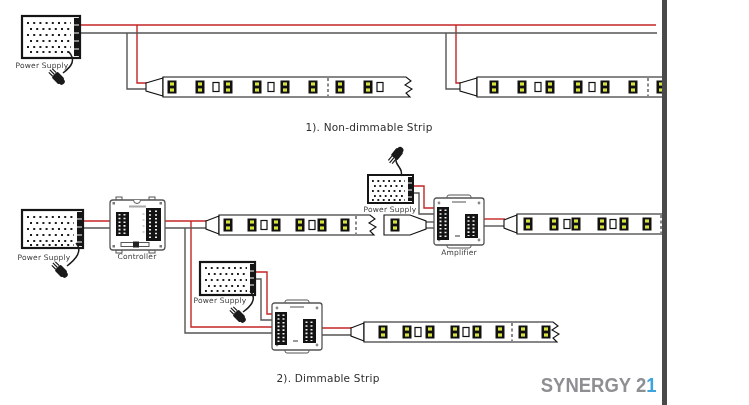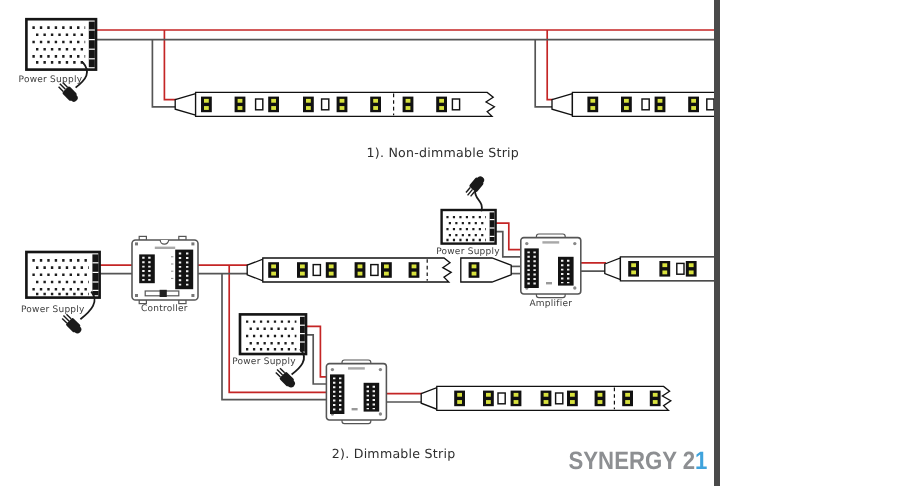--- a/index.html
+++ b/index.html
@@ -1,17 +1,17 @@
 <!DOCTYPE html>
 <html><head>
 <meta charset="utf-8">
 <style>
   html,body { margin:0; padding:0; background:#ffffff; }
   .canvas {
-    position:relative; width:600px; height:405px; background:#ffffff;
+    position:relative; width:667px; height:405px; background:#ffffff;
     overflow:hidden; font-family:"DejaVu Sans", sans-serif;
   }
   svg { position:absolute; left:0; top:0; }
   .lbl { font-family:"DejaVu Sans", sans-serif; font-size:7.5px; fill:#3d3d3d; letter-spacing:0.2px; }
   .section-lbl { font-family:"DejaVu Sans", sans-serif; font-size:10.5px; fill:#2e2e2e; letter-spacing:0.2px; }
   .strip { fill:#ffffff; stroke:#111111; stroke-width:1.1; }
   .cut { stroke:#111111; stroke-width:1; stroke-dasharray:3 2.5; }
   .wire-red { stroke:#c42525; stroke-width:1.4; fill:none; }
   .wire-dark { stroke:#555555; stroke-width:1.4; fill:none; }
   .cord { stroke:#1a1a1a; stroke-width:1.5; fill:none; }

